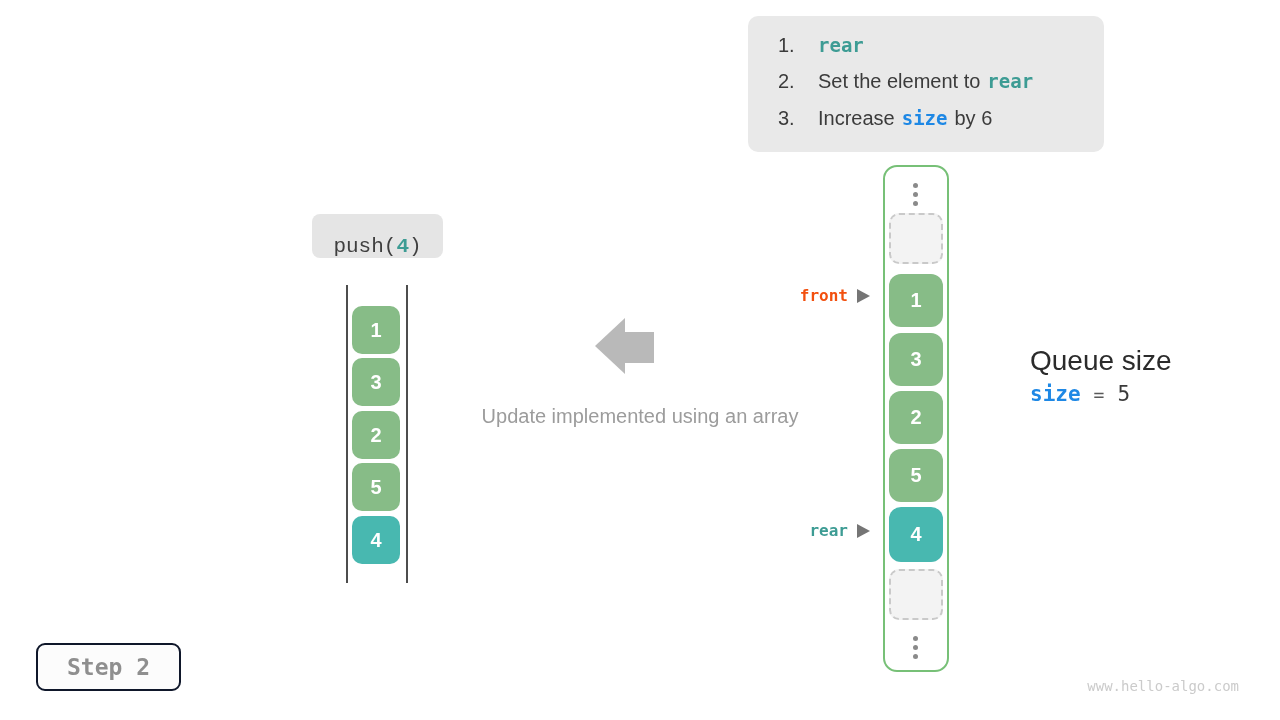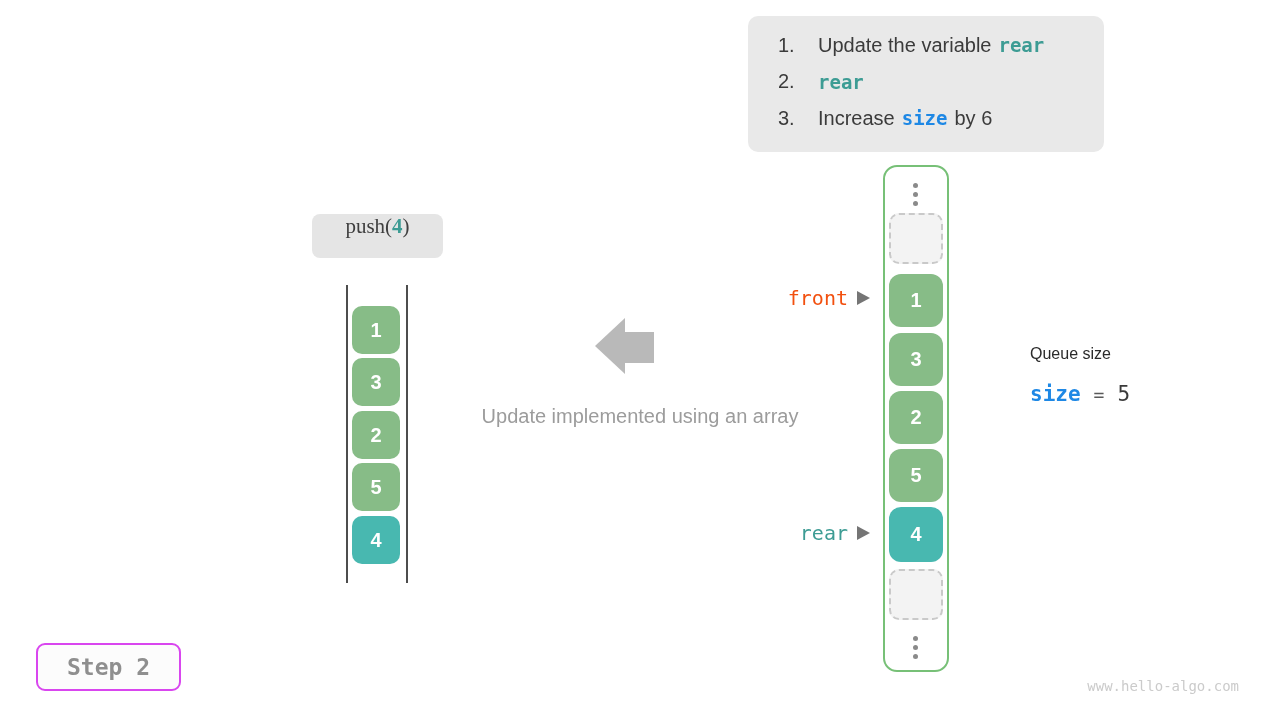--- a/index.html
+++ b/index.html
@@ -15,22 +15,22 @@
   .instr-num { width: 40px; flex: 0 0 40px; }
   .instr-text { display: flex; align-items: baseline; gap: 7px; }
   .code { font-family: "DejaVu Sans Mono", "Liberation Mono", monospace; font-weight: bold; font-size: 19px; }
   .code-teal { color: #3d9c94; }
   .code-blue { color: #1e88e5; }
 
   
   .push-chip {
     position: absolute; left: 312px; top: 214px; width: 131px; height: 44px;
     background: #e5e5e5; border-radius: 8px;
-    display: flex; align-items: flex-start; justify-content: center;
-    font-family: Liberation Serif, serif;
+    display: flex; align-items: flex-end; justify-content: center;
+    font-family: Liberation Mono, monospace;
     font-size: 21px; color: #3f3f3f;
   }
   .push-chip .arg { color: #3d9c94; font-weight: bold; }
 
   
   .rail { position: absolute; width: 2px; height: 298px; top: 285px; background: #4d4d4d; }
   .rail-left { left: 346px; }
   .rail-right { left: 406px; }
   .lq-cell {
     position: absolute; left: 352px; width: 48px; height: 48px; border-radius: 10px;
@@ -65,69 +65,69 @@
   .ra-cell.teal { background: #48b8b0; height: 55px; }
   .ra-empty {
     position: absolute; left: 4px; width: 54px; height: 51px; border-radius: 10px;
     background: #f3f3f3; border: 2px dashed #c9c9c9;
   }
   .dots { position: absolute; left: 28px; display: flex; flex-direction: column; gap: 4px; align-items: center; }
   .dots span { width: 5px; height: 5px; border-radius: 50%; background: #8a8a8a; }
 
   
   .pointer { position: absolute; right: 410px; display: flex; align-items: center; gap: 9px; }
-  .pointer-text { font-family: "DejaVu Sans Mono", "Liberation Mono", monospace; font-weight: normal; font-size: 20px; text-align: center; }
+  .pointer-text { font-family: "DejaVu Sans Mono", "Liberation Mono", monospace; font-weight: bold; font-size: 16px; text-align: center; }
   .pointer-text.front { color: #f2500f; }
   .pointer-text.rear { color: #3d9c94; }
   .pointer-tri {
     width: 0; height: 0;
     border-top: 7px solid transparent; border-bottom: 7px solid transparent;
     border-left: 13px solid #757575;
   }
 
   
-  .qsize-title { position: absolute; left: 1030px; top: 345px; font-size: 16px; color: #2b2b2b; }
+  .qsize-title { position: absolute; left: 1030px; top: 345px; font-size: 28px; color: #2b2b2b; }
   .qsize-row {
     position: absolute; left: 1030px; top: 382px; display: flex; align-items: baseline; gap: 13px;
     font-family: "DejaVu Sans Mono", "Liberation Mono", monospace; font-size: 21px;
   }
   .qsize-var { color: #1e88e5; font-weight: bold; }
   .qsize-eq { color: #5a5a5a; font-size: 18px; }
   .qsize-val { color: #3a3a3a; }
 
   
   .step-badge {
     position: absolute; left: 36px; top: 643px; width: 145px; height: 48px;
-    border: 2px solid #d946ef; border-radius: 9px; background: #fcfcfc;
+    border: 2px solid #0f172a; border-radius: 9px; background: #fcfcfc;
     display: flex; align-items: center; justify-content: center;
     font-family: "DejaVu Sans Mono", "Liberation Mono", monospace;
     font-weight: bold; font-size: 23px; color: #8f8f8f;
   }
 
   
   .watermark {
     position: absolute; right: 41px; top: 678px;
     font-family: "DejaVu Sans Mono", "Liberation Mono", monospace;
     font-size: 14px; color: #cbcbcb;
   }
 </style>
 </head>
 <body>
 
 <div class="instructions">
   <div class="instr-row">
     <span class="instr-num">1.</span>
     <span class="instr-text">
-      <span>Update the variable</span>
       <span class="code code-teal">rear</span>
     </span>
   </div>
   <div class="instr-row">
     <span class="instr-num">2.</span>
     <span class="instr-text">
+      <span>Set the element to</span>
       <span class="code code-teal">rear</span>
     </span>
   </div>
   <div class="instr-row">
     <span class="instr-num">3.</span>
     <span class="instr-text">
       <span>Increase</span>
       <span class="code code-blue">size</span>
       <span>by 6</span>
     </span>

